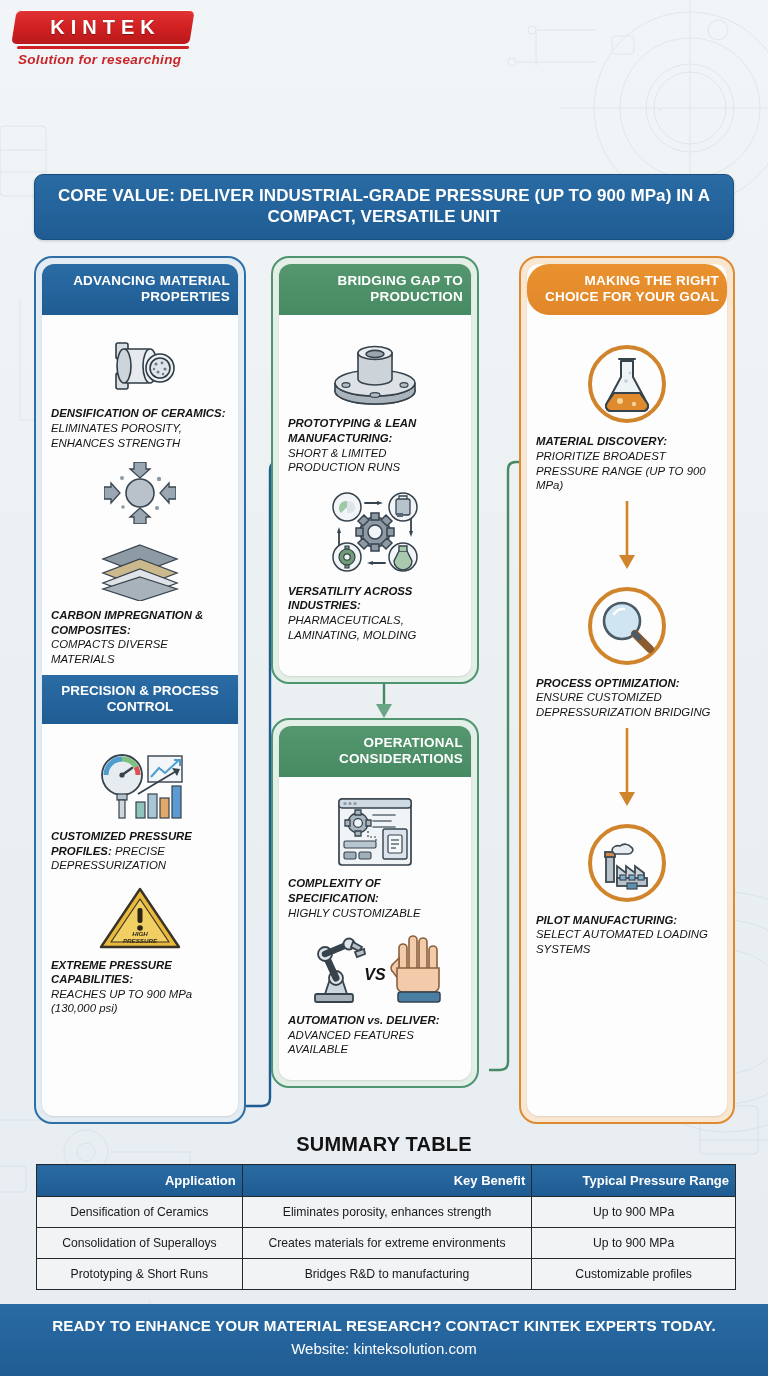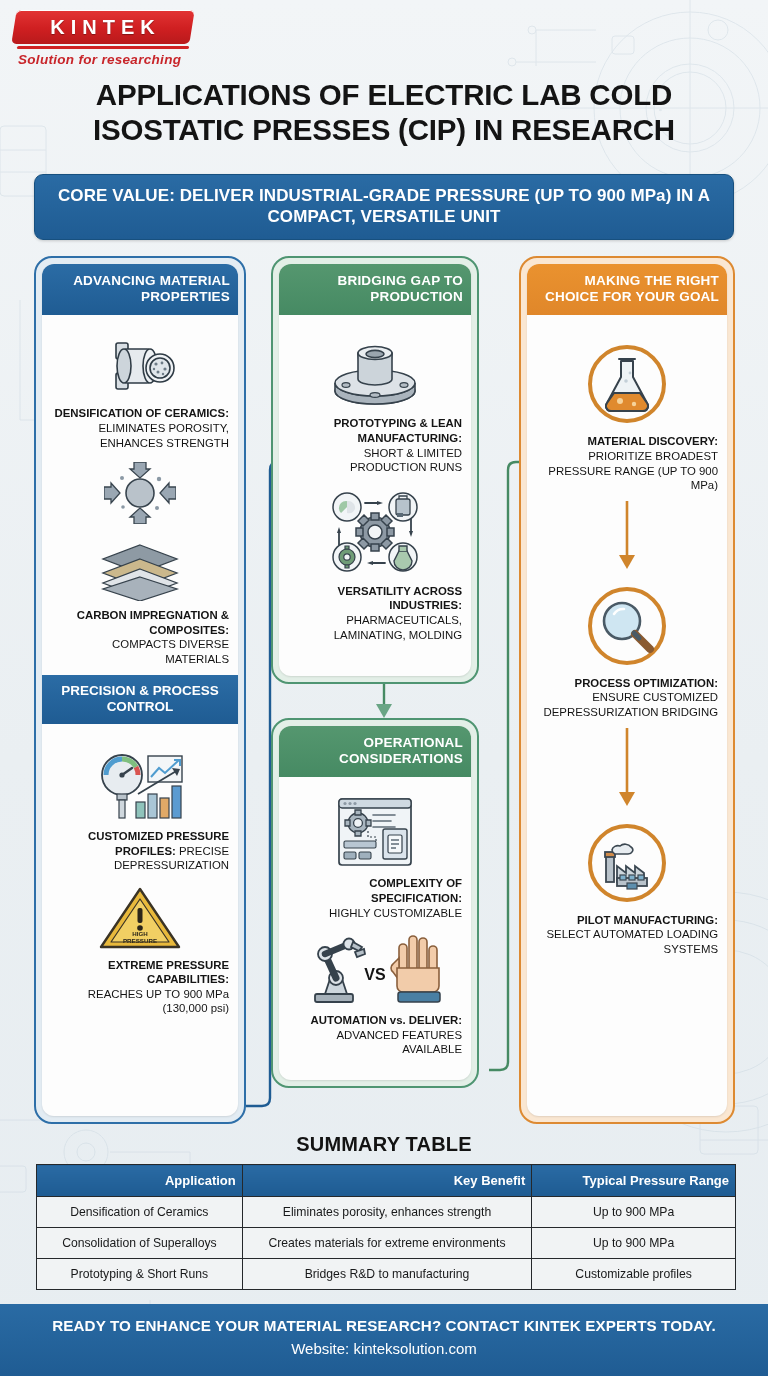--- a/index.html
+++ b/index.html
@@ -75,25 +75,25 @@
     overflow:hidden; display:flex; flex-direction:column;
     box-shadow:0 1px 2px rgba(0,0,0,.10);
   }
   .card-hd {
     color:#fff; text-align:right; font-weight:700;
     font-size:13.5px; line-height:1.2; padding:9px 8px 10px;
     letter-spacing:.2px;
   }
   .hd-blue   { background:linear-gradient(180deg,#2b6ca5 0%,#1f5c93 100%); }
   .hd-green  { background:linear-gradient(180deg,#55976f 0%,#468a63 100%); }
-  .hd-orange { background:linear-gradient(180deg,#ea922f 0%,#e0872a 100%); }
+  .hd-orange { background:linear-gradient(180deg,#ea922f 0%,#e0872a 100%);border-radius:22px; }
 
   .card-body { flex:1; padding:8px 9px 10px; display:flex; flex-direction:column; align-items:center; }
 
-  .item { width:100%; text-align:right; margin:4px 0 2px; }
+  .item { width:100%; text-align:left; margin:4px 0 2px;font-style:italic; }
   .item-ico { display:flex; justify-content:center; align-items:center; margin:6px 0 7px; }
   .item-txt { font-size:11.4px; line-height:1.28; color:#141414; }
   .item-txt b { font-weight:700; }
 
   .sub-hd {
     margin:6px -9px 16px; padding:8px 6px 9px;
     background:linear-gradient(180deg,#2b6ca5 0%,#1f5c93 100%);
     color:#fff; text-align:center; font-weight:700; font-size:13.5px; line-height:1.2;
     width:calc(100% + 18px);
   }
@@ -168,21 +168,20 @@
   </svg>
 
   <div class="logo-wrap">
     <div class="logo-bar">
       <div class="kt">KINTEK</div>
     </div>
     <div class="logo-underline"></div>
     <div class="logo-tag">Solution for researching</div>
   </div>
 
-  <div class="main-title">APPLICATIONS OF ELECTRIC LAB COLD ISOSTATIC PRESSES (CIP) IN RESEARCH</div>
   <div class="core-value">CORE VALUE: DELIVER INDUSTRIAL-GRADE PRESSURE (UP TO 900 MPa) IN A COMPACT, VERSATILE UNIT</div>
 
   <svg id="connectors" viewBox="0 0 768 1376" fill="none">
 
     <path d="M246 1106 H262 Q270 1106 270 1098 V470 Q270 462 278 462 H288" stroke="#1f5c93" stroke-width="2.4" fill="none" stroke-linejoin="round"></path>
     <path d="M286 455 L300 462 L286 469 Z" fill="#1f5c93"></path>
 
     <path d="M489 1070 H500 Q508 1070 508 1062 V470 Q508 462 516 462 H524" stroke="#468a63" stroke-width="2.4" fill="none" stroke-linejoin="round"></path>
     <path d="M522 455 L536 462 L522 469 Z" fill="#468a63"></path>
 

